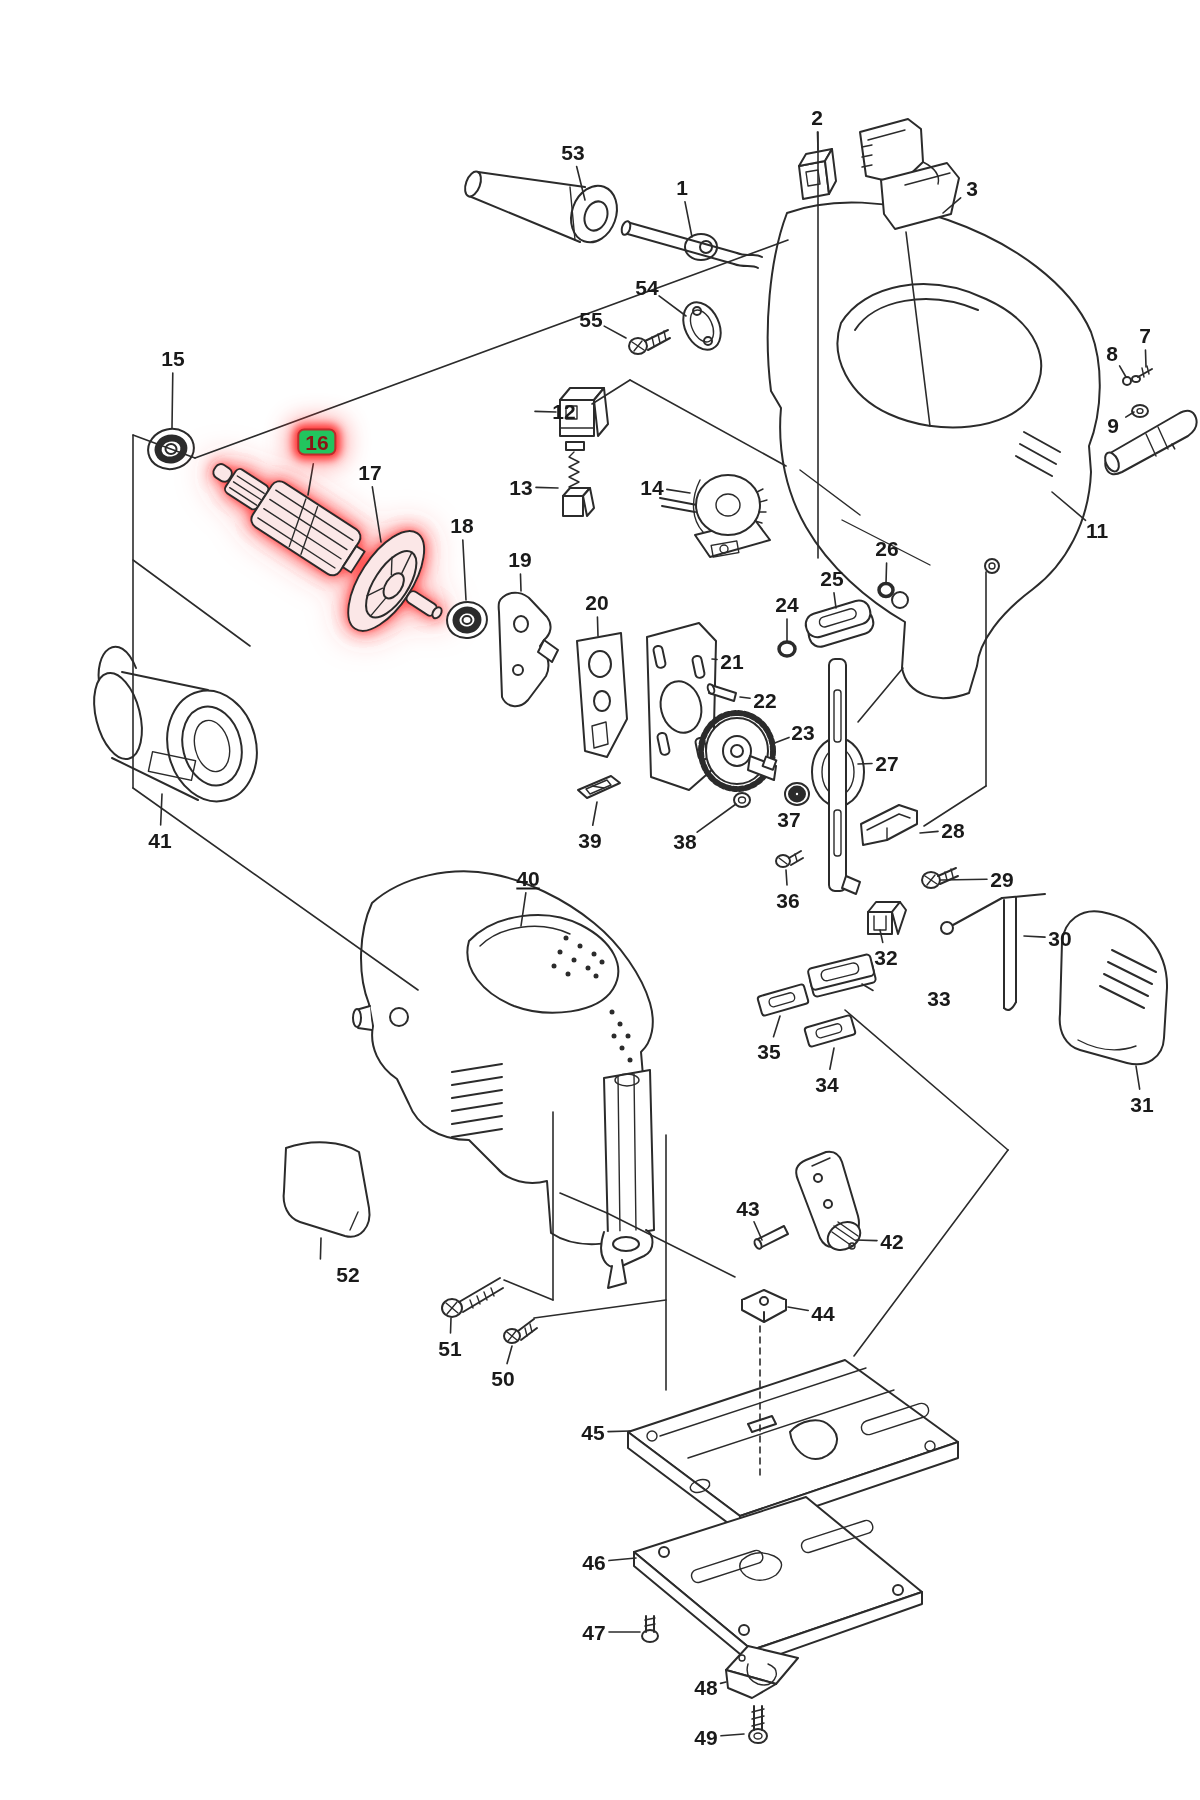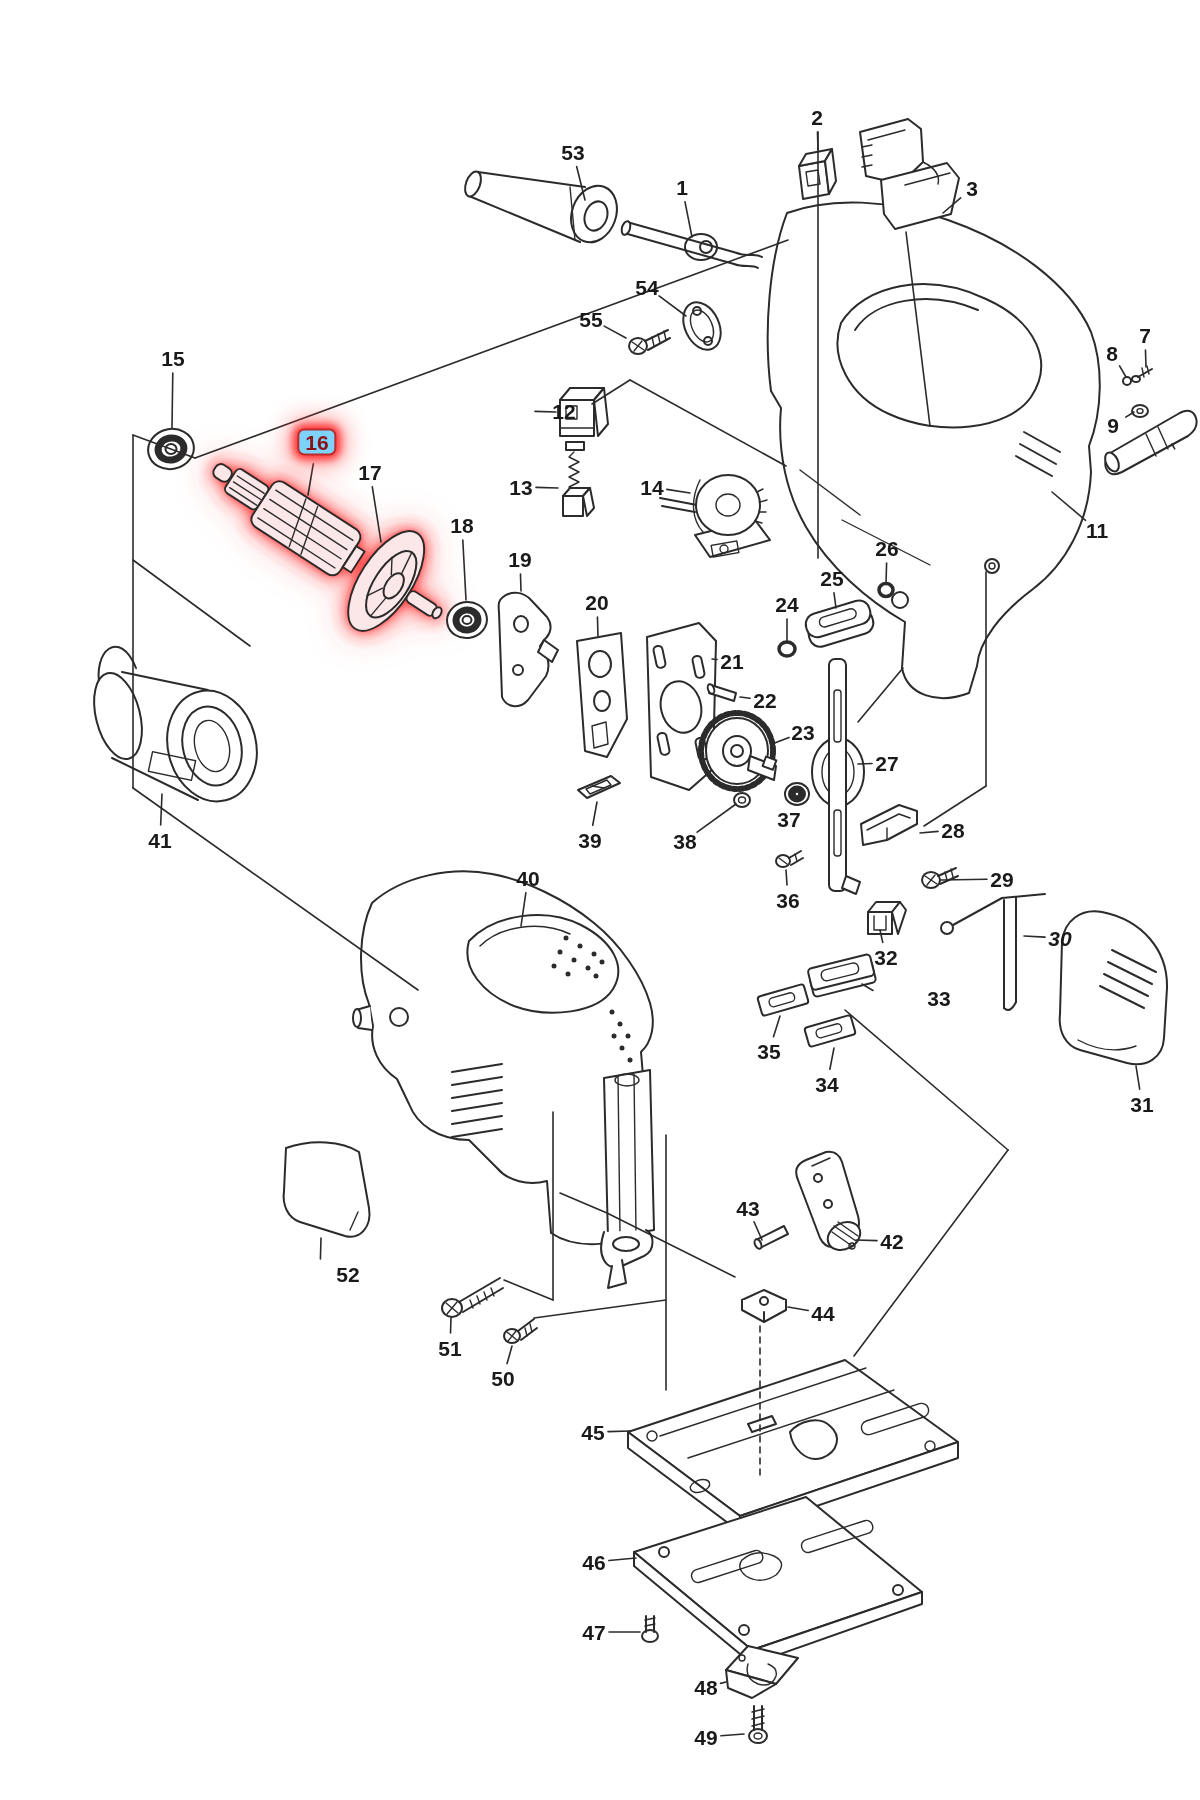--- a/index.html
+++ b/index.html
@@ -12,21 +12,21 @@
   svg .fr{fill:#fbe7e7;}
   svg .dot{fill:#2b2b2b;stroke:none;}
   svg .ring{stroke-width:7;}
   svg .ring2{stroke-width:6;}
   svg .thin{stroke-width:1.4;}
   svg .teeth{stroke-width:6;stroke-dasharray:3.5 3;}
   svg .cons{stroke-width:1.6;}
   #labels{position:absolute;left:0;top:0;width:100%;height:100%;}
   .callout{position:absolute;transform:translate(-50%,-50%);font-size:21px;font-weight:700;
            color:#1a1a1a;line-height:1;white-space:nowrap;cursor:pointer;}
-  .callout.hl{color:#8a1414;background:#7dd3fc;border:2px solid #bf2b2b;border-radius:7px;
+  .callout.hl{color:#8a1414;background:#22c55e;border:2px solid #bf2b2b;border-radius:7px;
            padding:1px 6px;
            box-shadow:0 0 9px 4px rgba(255,32,32,.9),0 0 22px 11px rgba(255,64,64,.45);}
 </style>
 </head>
 <body>
 
 <div id="stage">
 <svg id="art" width="1200" height="1800" viewBox="0 0 1200 1800">
   <defs>
     <filter id="redglow" x="-40%" y="-40%" width="180%" height="180%">
@@ -568,31 +568,31 @@
       <div class="callout" style="left: 597px; top: 602px;">20</div>
       <div class="callout" style="left: 732px; top: 661px;">21</div>
       <div class="callout" style="left: 765px; top: 700px;">22</div>
       <div class="callout" style="left: 803px; top: 732px;">23</div>
       <div class="callout" style="left: 787px; top: 604px;">24</div>
       <div class="callout" style="left: 832px; top: 578px;">25</div>
       <div class="callout" style="left: 887px; top: 548px;">26</div>
       <div class="callout" style="left: 887px; top: 763px;">27</div>
       <div class="callout" style="left: 953px; top: 830px;">28</div>
       <div class="callout" style="left: 1002px; top: 879px;">29</div>
-      <div class="callout" style="left: 1060px; top: 938px; font-style: italic;">30</div>
+      <div class="callout" style="left: 1060px; top: 938px;">30</div>
       <div class="callout" style="left: 1142px; top: 1104px;">31</div>
       <div class="callout" style="left: 886px; top: 957px;">32</div>
       <div class="callout" style="left: 939px; top: 998px;">33</div>
       <div class="callout" style="left: 827px; top: 1084px;">34</div>
       <div class="callout" style="left: 769px; top: 1051px;">35</div>
       <div class="callout" style="left: 788px; top: 900px;">36</div>
       <div class="callout" style="left: 789px; top: 819px;">37</div>
       <div class="callout" style="left: 685px; top: 841px;">38</div>
       <div class="callout" style="left: 590px; top: 840px; text-align: right;">39</div>
-      <div class="callout" style="left: 528px; top: 878px;">40</div>
+      <div class="callout" style="left: 528px; top: 878px; text-decoration: underline;">40</div>
       <div class="callout" style="left: 160px; top: 840px;">41</div>
       <div class="callout" style="left: 892px; top: 1241px;">42</div>
       <div class="callout" style="left: 748px; top: 1208px;">43</div>
       <div class="callout" style="left: 823px; top: 1313px;">44</div>
       <div class="callout" style="left: 593px; top: 1432px;">45</div>
       <div class="callout" style="left: 594px; top: 1562px;">46</div>
       <div class="callout" style="left: 594px; top: 1632px;">47</div>
       <div class="callout" style="left: 706px; top: 1687px;">48</div>
       <div class="callout" style="left: 706px; top: 1737px;">49</div>
       <div class="callout" style="left: 503px; top: 1378px;">50</div>

